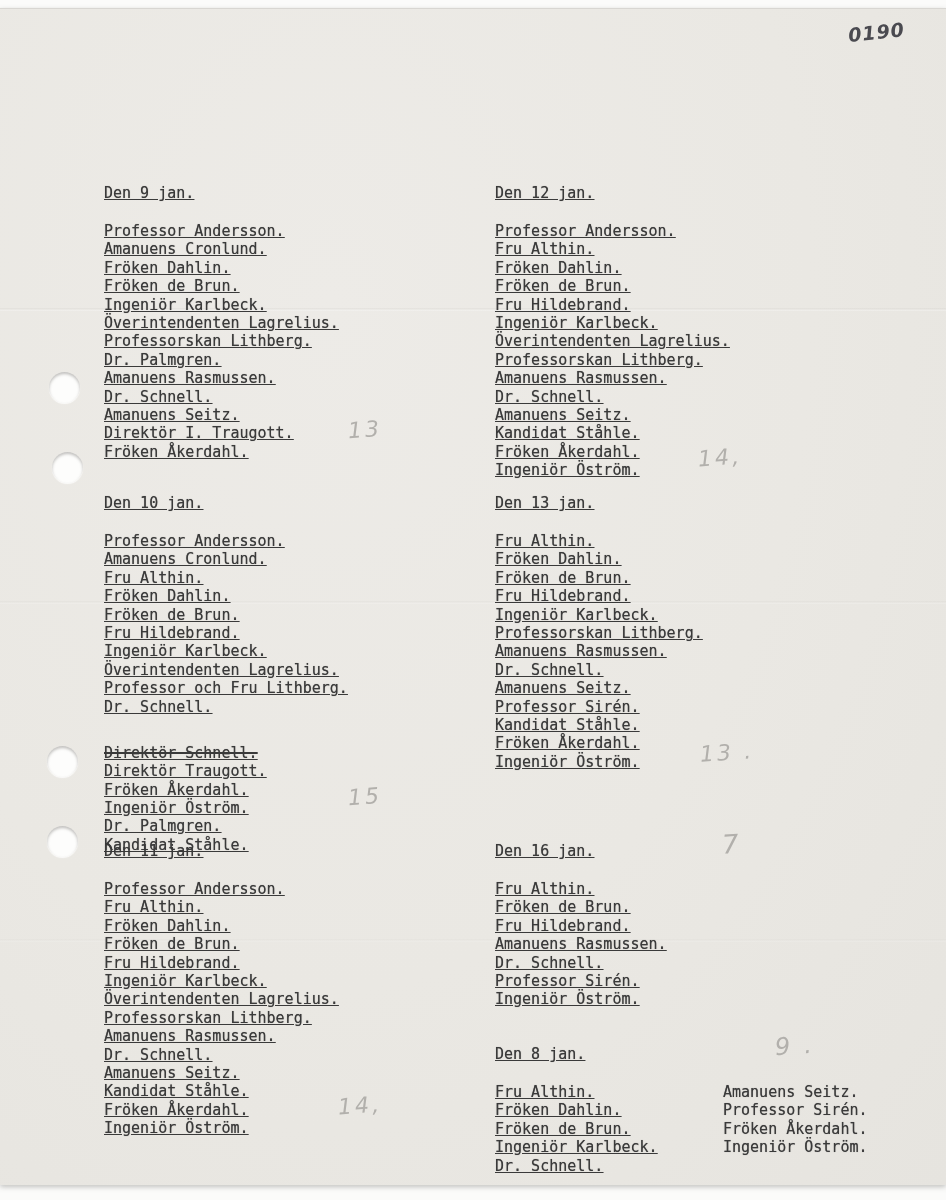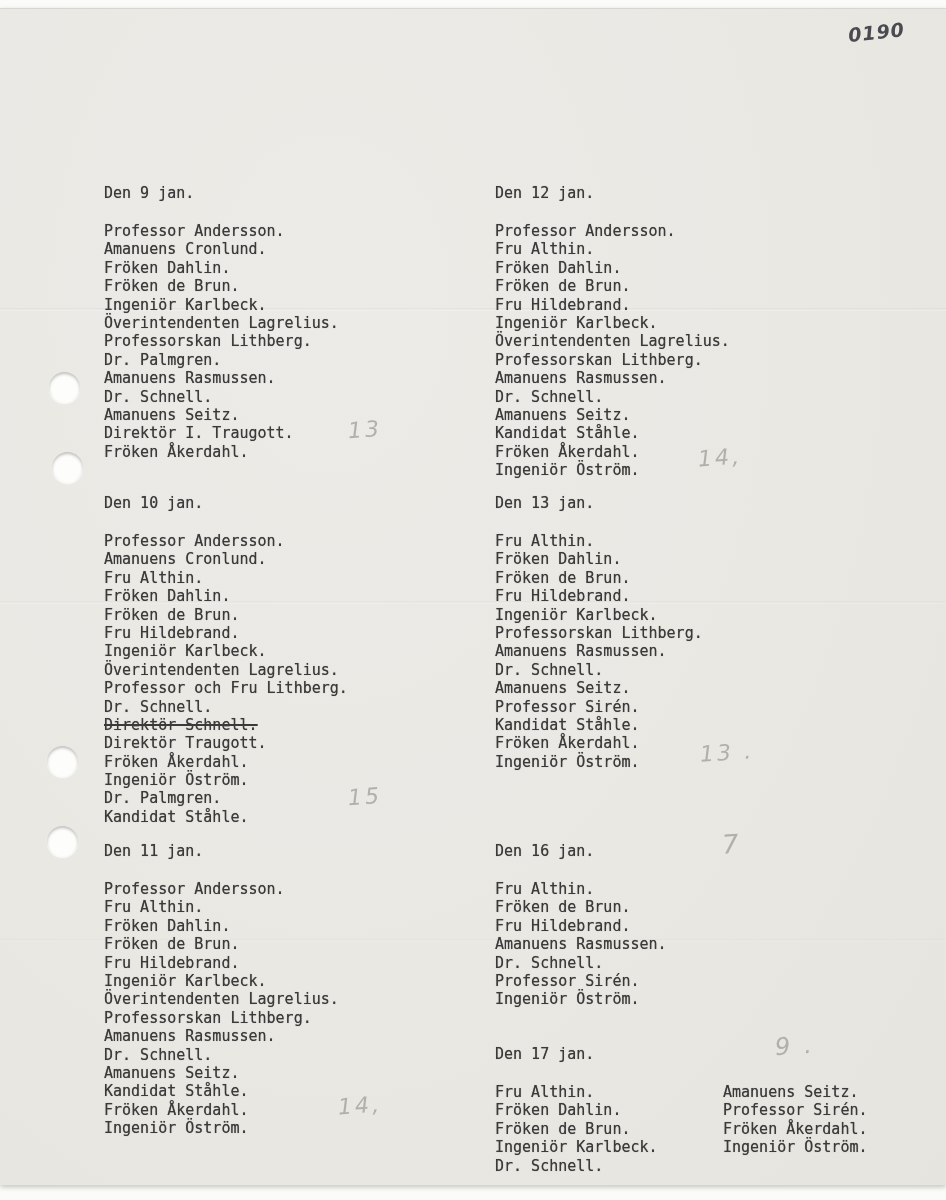--- a/index.html
+++ b/index.html
@@ -44,24 +44,24 @@
     text-shadow: 0 0 0.7px rgba(45,45,45,0.65);
     white-space: pre;
   }
   .doc-title {
     position: absolute;
     left: 152px; top: 129px;
     font-size: 17px;
     padding: 0 8px 2px 2px;
     border-bottom: 2px solid #3d3d3d;
   }
-  .section { position: absolute; font-size: 15px; }
+  .section { position: absolute; font-size: 15px; text-decoration: underline; }
   .section .heading { line-height: 18.4px; margin-bottom: 19.6px; }
   .name-line { line-height: 18.4px; height: 18.4px; }
-  .name-line.struck { text-decoration: line-through; text-decoration-thickness: 2px; }
+  .name-line.struck { text-decoration: line-through; text-decoration-thickness: 2px; margin-top: 28px; }
   .sub-list { position: absolute; font-size: 15px; }
 
   
   .pencil-note {
     position: absolute;
     font-family: "DejaVu Sans", "Liberation Sans", sans-serif;
     font-style: italic;
     font-size: 22px;
     color: #b2b0ac;
     letter-spacing: 3px;
@@ -100,21 +100,21 @@
     <div class="corner-number">0190</div>
 
 
     <div id="sections">
         <div class="section typed" style="left: 104px; top: 175px;"><div class="heading">Den 9 jan.</div><div><div class="name-line">Professor Andersson.</div><div class="name-line">Amanuens Cronlund.</div><div class="name-line">Fröken Dahlin.</div><div class="name-line">Fröken de Brun.</div><div class="name-line">Ingeniör Karlbeck.</div><div class="name-line">Överintendenten Lagrelius.</div><div class="name-line">Professorskan Lithberg.</div><div class="name-line">Dr. Palmgren.</div><div class="name-line">Amanuens Rasmussen.</div><div class="name-line">Dr. Schnell.</div><div class="name-line">Amanuens Seitz.</div><div class="name-line">Direktör I. Traugott.</div><div class="name-line">Fröken Åkerdahl.</div></div></div>
         <div class="section typed" style="left: 104px; top: 485px;"><div class="heading">Den 10 jan.</div><div><div class="name-line">Professor Andersson.</div><div class="name-line">Amanuens Cronlund.</div><div class="name-line">Fru Althin.</div><div class="name-line">Fröken Dahlin.</div><div class="name-line">Fröken de Brun.</div><div class="name-line">Fru Hildebrand.</div><div class="name-line">Ingeniör Karlbeck.</div><div class="name-line">Överintendenten Lagrelius.</div><div class="name-line">Professor och Fru Lithberg.</div><div class="name-line">Dr. Schnell.</div><div class="name-line struck">Direktör Schnell.</div><div class="name-line">Direktör Traugott.</div><div class="name-line">Fröken Åkerdahl.</div><div class="name-line">Ingeniör Öström.</div><div class="name-line">Dr. Palmgren.</div><div class="name-line">Kandidat Ståhle.</div></div></div>
         <div class="section typed" style="left: 104px; top: 833px;"><div class="heading">Den 11 jan.</div><div><div class="name-line">Professor Andersson.</div><div class="name-line">Fru Althin.</div><div class="name-line">Fröken Dahlin.</div><div class="name-line">Fröken de Brun.</div><div class="name-line">Fru Hildebrand.</div><div class="name-line">Ingeniör Karlbeck.</div><div class="name-line">Överintendenten Lagrelius.</div><div class="name-line">Professorskan Lithberg.</div><div class="name-line">Amanuens Rasmussen.</div><div class="name-line">Dr. Schnell.</div><div class="name-line">Amanuens Seitz.</div><div class="name-line">Kandidat Ståhle.</div><div class="name-line">Fröken Åkerdahl.</div><div class="name-line">Ingeniör Öström.</div></div></div>
         <div class="section typed" style="left: 495px; top: 175px;"><div class="heading">Den 12 jan.</div><div><div class="name-line">Professor Andersson.</div><div class="name-line">Fru Althin.</div><div class="name-line">Fröken Dahlin.</div><div class="name-line">Fröken de Brun.</div><div class="name-line">Fru Hildebrand.</div><div class="name-line">Ingeniör Karlbeck.</div><div class="name-line">Överintendenten Lagrelius.</div><div class="name-line">Professorskan Lithberg.</div><div class="name-line">Amanuens Rasmussen.</div><div class="name-line">Dr. Schnell.</div><div class="name-line">Amanuens Seitz.</div><div class="name-line">Kandidat Ståhle.</div><div class="name-line">Fröken Åkerdahl.</div><div class="name-line">Ingeniör Öström.</div></div></div>
         <div class="section typed" style="left: 495px; top: 485px;"><div class="heading">Den 13 jan.</div><div><div class="name-line">Fru Althin.</div><div class="name-line">Fröken Dahlin.</div><div class="name-line">Fröken de Brun.</div><div class="name-line">Fru Hildebrand.</div><div class="name-line">Ingeniör Karlbeck.</div><div class="name-line">Professorskan Lithberg.</div><div class="name-line">Amanuens Rasmussen.</div><div class="name-line">Dr. Schnell.</div><div class="name-line">Amanuens Seitz.</div><div class="name-line">Professor Sirén.</div><div class="name-line">Kandidat Ståhle.</div><div class="name-line">Fröken Åkerdahl.</div><div class="name-line">Ingeniör Öström.</div></div></div>
         <div class="section typed" style="left: 495px; top: 833px;"><div class="heading">Den 16 jan.</div><div><div class="name-line">Fru Althin.</div><div class="name-line">Fröken de Brun.</div><div class="name-line">Fru Hildebrand.</div><div class="name-line">Amanuens Rasmussen.</div><div class="name-line">Dr. Schnell.</div><div class="name-line">Professor Sirén.</div><div class="name-line">Ingeniör Öström.</div></div></div>
-        <div class="section typed" style="left: 495px; top: 1036px;"><div class="heading">Den 17 jan.</div><div><div class="name-line">Fru Althin.</div><div class="name-line">Fröken Dahlin.</div><div class="name-line">Fröken de Brun.</div><div class="name-line">Ingeniör Karlbeck.</div><div class="name-line">Dr. Schnell.</div></div></div>
+        <div class="section typed" style="left: 495px; top: 1036px;"><div class="heading">Den 8 jan.</div><div><div class="name-line">Fru Althin.</div><div class="name-line">Fröken Dahlin.</div><div class="name-line">Fröken de Brun.</div><div class="name-line">Ingeniör Karlbeck.</div><div class="name-line">Dr. Schnell.</div></div></div>
       </div>
     <div id="annotations">
         <div class="pencil-note" style="left: 348px; top: 408px;">13</div>
         <div class="pencil-note" style="left: 698px; top: 436px;">14,</div>
         <div class="pencil-note" style="left: 348px; top: 775px;">15</div>
         <div class="pencil-note" style="left: 700px; top: 731px;">13 .</div>
         <div class="pencil-note" style="left: 722px; top: 820px; font-size: 26px;">7</div>
         <div class="pencil-note" style="left: 338px; top: 1084px;">14,</div>
         <div class="pencil-note" style="left: 775px; top: 1023px; font-size: 24px;">9 .</div>
       </div>

